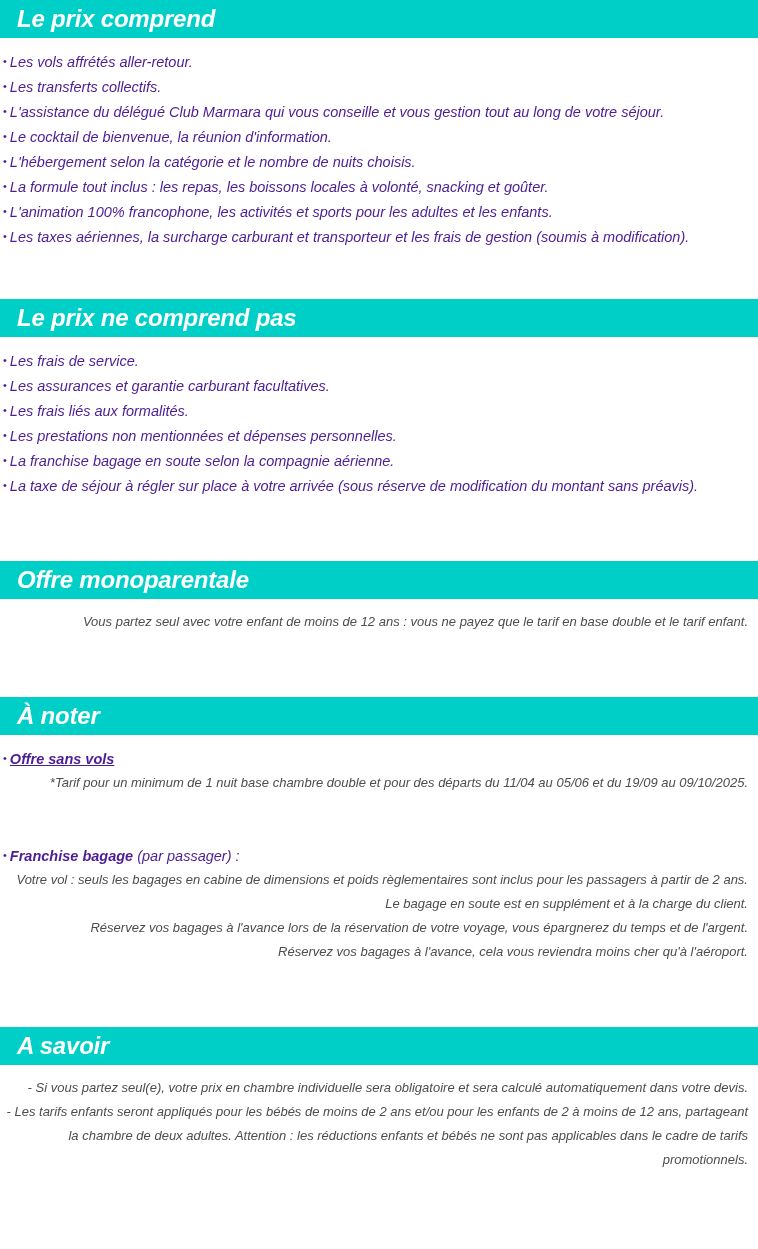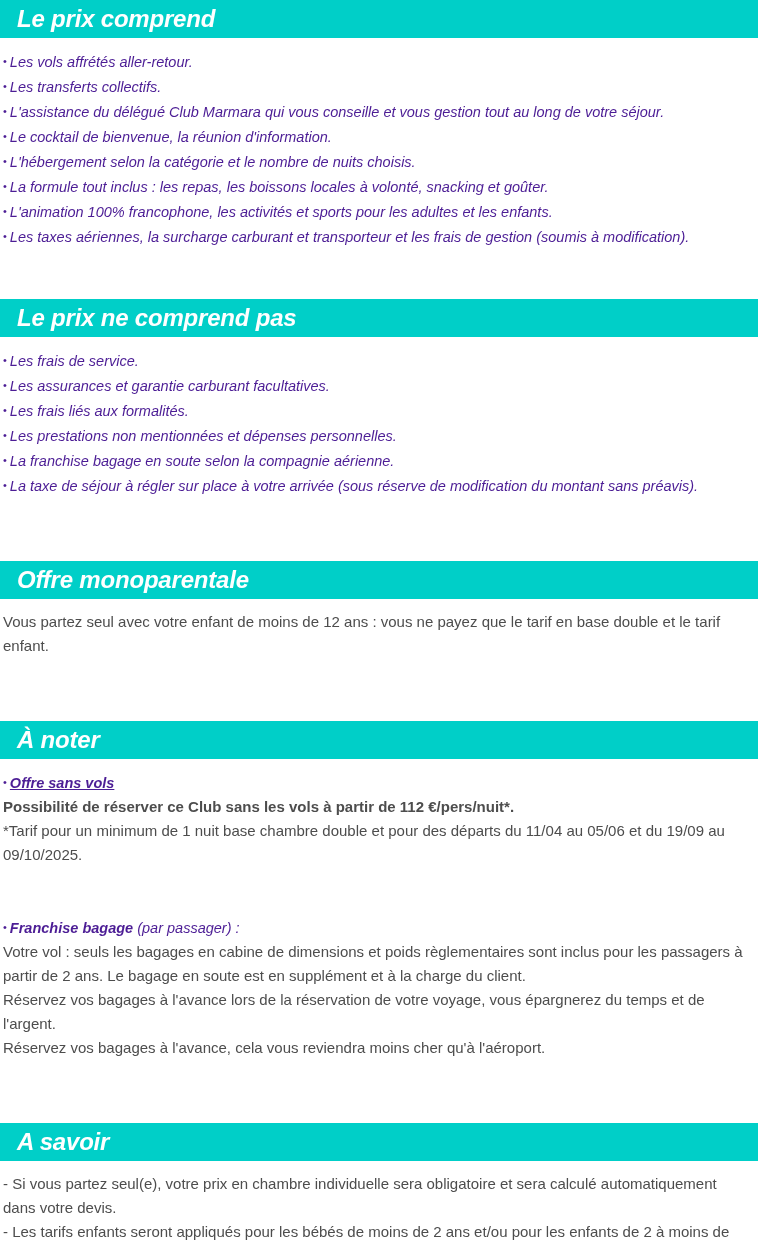--- a/index.html
+++ b/index.html
@@ -65,24 +65,26 @@
   .underline {
     text-decoration: underline;
   }
   .spacer-sm { height: 11px; }
   .spacer-md { height: 24px; }
   .spacer-lg { height: 39px; }
   .spacer-xl { height: 50px; }
 
   
   .para {
-    font-size: 15px;
+    font-style: italic;
+    font-size: 13px;
     line-height: 24px;
     color: #4d4d4d;
     margin: 0;
+    text-align: right;
   }
 </style>
 </head>
 <body>
 
 <div class="page">
 
   <div class="section-bar">
     <span class="bar-title">Le prix comprend</span>
   </div>
@@ -127,21 +129,20 @@
   <div class="spacer-lg"></div>
   <div class="spacer-md"></div>
 
   <div class="section-bar">
     <span class="bar-title">À noter</span>
   </div>
   <div class="spacer-sm"></div>
   <div class="section-body">
 
     <p class="bullet-line"><span class="dot">•</span><span class="strong underline">Offre sans vols</span></p>
-    <p class="para strong">Possibilité de réserver ce Club sans les vols à partir de 112 €/pers/nuit*.</p>
     <p class="para">*Tarif pour un minimum de 1 nuit base chambre double et pour des départs du 11/04 au 05/06 et du 19/09 au 09/10/2025.</p>
 
     <div class="spacer-md"></div>
 
 
     <div class="spacer-md"></div>
 
     <p class="bullet-line"><span class="dot">•</span><span class="strong">Franchise bagage</span><span> (par passager) :</span></p>
     <p class="para">Votre vol : seuls les bagages en cabine de dimensions et poids règlementaires sont inclus pour les passagers à partir de 2 ans. Le bagage en soute est en supplément et à la charge du client.</p>
     <p class="para">Réservez vos bagages à l'avance lors de la réservation de votre voyage, vous épargnerez du temps et de l'argent.</p>

